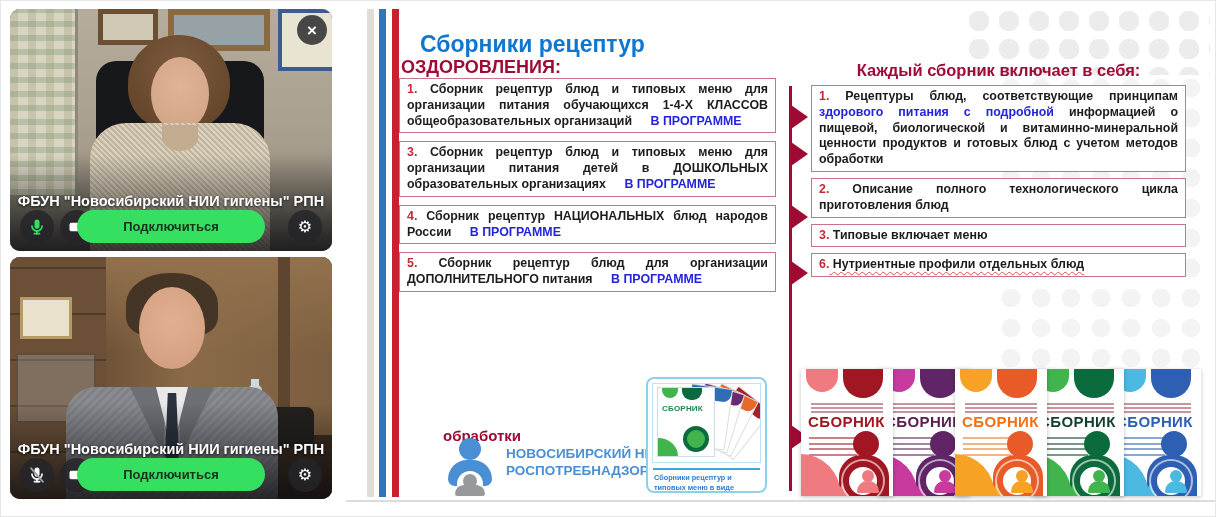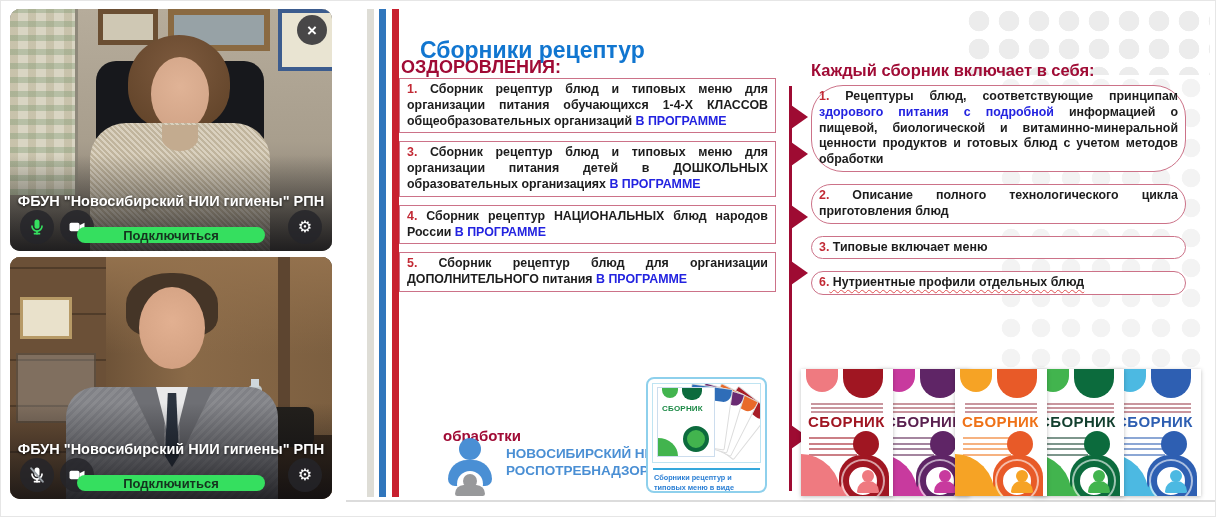--- a/index.html
+++ b/index.html
@@ -51,51 +51,51 @@
   .tile .shade { position:absolute; left:0; right:0; bottom:0; height:96px;
     background:linear-gradient(180deg,transparent,rgba(10,10,14,.78)); }
   .tile .pname { position:absolute; left:0; right:0; bottom:42px; text-align:center; color:#fff;
     font-weight:700; font-size:14.5px; text-shadow:0 1px 3px rgba(0,0,0,.8); }
   .ctrl { position:absolute; bottom:7px; width:34px; height:34px; border-radius:50%;
     background:rgba(36,36,42,.82); display:flex; align-items:center; justify-content:center; }
   .ctrl.mic { left:10px; } .ctrl.cam { left:50px; } .ctrl.gear { right:10px; }
   .ctrl.closebtn { bottom:auto; top:6px; right:5px; width:30px; height:30px; }
   .gear-glyph,.close-glyph { color:#fff; font-size:16px; line-height:1; }
   .close-glyph { font-size:17px; font-weight:700; }
-  .joinbtn { position:absolute; left:50%; transform:translateX(-50%); bottom:8px; width:188px; height:16px;
+  .joinbtn { position:absolute; left:50%; transform:translateX(-50%); bottom:8px; width:188px; height:33px;
     border:none; border-radius:17px; background:var(--join-green,#35df5f); color:#15331f;
     font-family:inherit; font-weight:700; font-size:13px; cursor:pointer; }
 
   
   .slide { position:absolute; left:345px; top:0; width:869px; height:501px; background:#fff; border-bottom:2px solid #dcdcdc; }
   .stripe { position:absolute; top:8px; height:488px; width:7px; }
   .stripe.w { left:21px; background:var(--flag-white,#deddd6); }
   .stripe.b { left:33px; background:var(--flag-blue,#3076bc); }
   .stripe.r { left:46px; background:var(--flag-red,#c8202f); }
 
   .dots-top { position:absolute; left:618px; top:6px; width:246px; height:68px; z-index:0;
     background-image:radial-gradient(circle,#ececec 10px,transparent 10.6px); background-size:30px 28px; }
   .dots-side { position:absolute; left:650px; top:72px; width:212px; height:424px; z-index:0;
     background-image:radial-gradient(circle,#f3f3f3 9px,transparent 9.6px); background-size:30px 30px; }
 
-  .slide-title { position:absolute; left:74px; top:36px; font-size:23px; font-weight:700; color:var(--title-blue,#1176d0); z-index:2; }
+  .slide-title { position:absolute; left:74px; top:30px; font-size:23px; font-weight:700; color:var(--title-blue,#1176d0); z-index:2; }
   .slide-sub { position:absolute; left:55px; top:56px; font-size:18px; font-weight:700; color:var(--heading-red,#a00b35); z-index:2; }
 
   .lcol { position:absolute; left:53px; top:77px; width:377px; z-index:2; }
   .rcol { position:absolute; left:465px; top:84px; width:375px; z-index:2; }
   .itembox { background:#fff; border:1.5px solid var(--box-border,#cc7288); padding:3px 7px;
     font-size:12.4px; font-weight:700; line-height:15.8px; color:#1c1c1c; text-align:justify; }
   .lcol .itembox { margin-bottom:8px; }
-  .rcol .itembox { margin-bottom:12px;border-radius:32px; }
+  .rcol .itembox { margin-bottom:6px; }
   .num { color:var(--number-red,#c22a35); }
-  .plink { color:var(--link-blue,#2323e0); }
+  .plink { color:var(--link-blue,#2323e0);margin-left:15px; }
   .hl { color:var(--link-blue,#2323e0); }
   .small { font-size:11px; }
   .squiggle { text-decoration:underline wavy #e05050 1px; text-underline-offset:3px; }
-  .rhead { position:absolute; left:465px; top:60px; width:375px; text-align:left;
+  .rhead { position:absolute; left:465px; top:60px; width:375px; text-align:center;
     font-size:16.5px; font-weight:700; color:var(--heading-red,#a00b35); z-index:2; }
 
   .vline { position:absolute; left:443px; top:85px; width:3px; height:405px; background:var(--divider-red,#9e0b32); z-index:2; }
   .arrow { position:absolute; left:445px; width:0; height:0; z-index:2;
     border-left:17px solid var(--divider-red,#9e0b32); border-top:12px solid transparent; border-bottom:12px solid transparent; }
 
   
   .niig-box { position:absolute; left:95px; top:394px; width:203px; border:1.5px solid #b03048; padding:3px 9px;
     display:flex; justify-content:space-between; font-size:15px; font-weight:700; color:var(--heading-red,#a00b35); z-index:2; }
   .niig-rest { position:absolute; left:97px; top:426px; font-size:15px; font-weight:700; color:var(--heading-red,#a00b35); z-index:2; }

